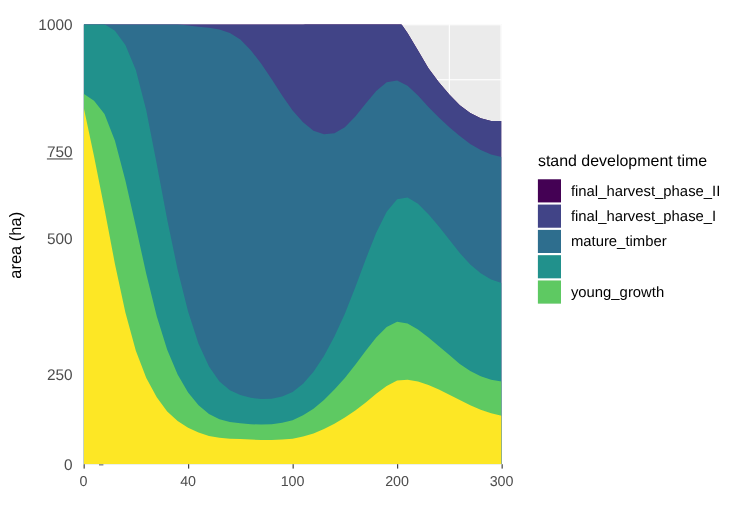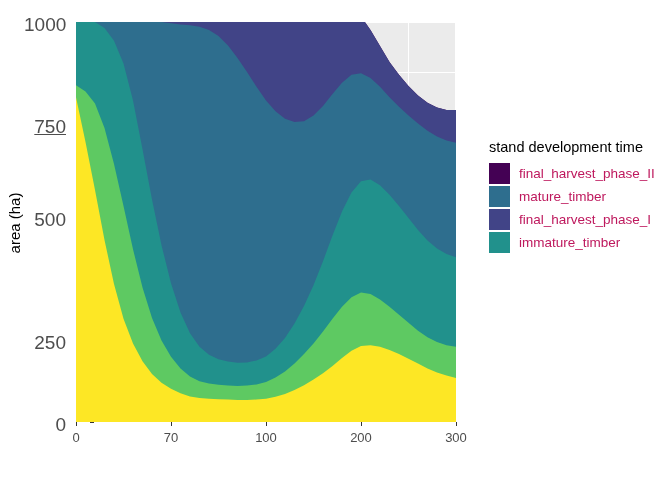--- a/index.html
+++ b/index.html
@@ -49,21 +49,21 @@
     font-size: 15px;
     color: #000000;
   }
 
   
   .ytick {
     position: absolute;
     right: 0;
     width: 42px;
     text-align: right;
-    font-size: 19px;
+    font-size: 14px;
     color: #4d4d4d;
     transform: translateY(-8px);
   }
   .ytick-wrap {
     position: absolute;
     left: 20px;
     top: 0;
     width: 46px;
     height: 480px;
   }
@@ -160,40 +160,40 @@
   }
   .legend-swatch i {
     position: absolute;
     left: 0; top: 0;
     width: 21px;
     height: 21px;
     display: block;
   }
   .legend-label {
     font-size: 13.5px;
-    color: #be185d;
+    color: #000000;
     margin-left: 9px;
     white-space: nowrap;
   }
 </style>
 </head>
 <body>
 
 <div id="root">
 
   <div class="y-axis-title">area (ha)</div>
 
   <div class="ytick-wrap" id="ytick-wrap">
       <div class="ytick" style="top: 422px;">0</div>
       <div class="ytick-mark" style="top: 422px;"></div>
       <div class="ytick" style="top: 340px;">250</div>
       <div class="ytick-mark" style="top: 322px;"></div>
       <div class="ytick" style="top: 217px;">500</div>
       <div class="ytick-mark" style="top: 222px;"></div>
-      <div class="ytick" style="top: 124px; text-decoration: underline;">750</div>
+      <div class="ytick" style="top: 138px; text-decoration: underline;">750</div>
       <div class="ytick-mark" style="top: 122px;"></div>
       <div class="ytick" style="top: 22px;">1000</div>
       <div class="ytick-mark" style="top: 22px;"></div>
     </div>
 
   <div class="panel">
     <div id="grid-layer">
         <div class="grid-minor-h" style="top: 349.5px;"></div>
         <div class="grid-minor-h" style="top: 249.5px;"></div>
         <div class="grid-minor-h" style="top: 149.5px;"></div>
@@ -219,21 +219,21 @@
         <path d="M 0.00 0.00 L 9.50 0.00 L 19.00 0.00 L 28.50 0.00 L 38.00 0.00 L 47.50 0.00 L 57.00 0.00 L 66.50 0.00 L 76.00 0.00 L 85.50 0.00 L 95.00 1.20 L 104.50 2.40 L 114.00 3.20 L 123.50 4.80 L 133.00 8.00 L 142.50 14.00 L 152.00 23.60 L 161.50 36.00 L 171.00 50.00 L 180.50 64.80 L 190.00 78.40 L 199.50 89.20 L 209.00 96.80 L 218.50 100.00 L 228.00 99.20 L 237.50 93.60 L 247.00 84.00 L 256.50 72.00 L 266.00 60.80 L 275.50 52.80 L 285.00 51.20 L 294.50 56.00 L 304.00 64.80 L 313.50 75.20 L 323.00 84.80 L 332.50 93.60 L 342.00 101.60 L 351.50 108.80 L 361.00 114.40 L 370.50 118.40 L 380.00 120.80 L 380.00 400 L 0.00 400 Z" fill="#2E6E8E" shape-rendering="geometricPrecision"></path>
         <path d="M 0.00 0.00 L 9.50 0.00 L 19.00 0.00 L 28.50 6.00 L 38.00 18.80 L 47.50 41.60 L 57.00 78.40 L 66.50 127.20 L 76.00 177.60 L 85.50 223.20 L 95.00 261.20 L 104.50 290.40 L 114.00 311.20 L 123.50 324.80 L 133.00 332.80 L 142.50 337.20 L 152.00 339.60 L 161.50 340.80 L 171.00 340.40 L 180.50 338.40 L 190.00 334.40 L 199.50 326.80 L 209.00 316.00 L 218.50 301.60 L 228.00 284.00 L 237.50 263.20 L 247.00 239.20 L 256.50 213.60 L 266.00 189.60 L 275.50 170.40 L 285.00 159.20 L 294.50 157.60 L 304.00 163.20 L 313.50 172.80 L 323.00 184.00 L 332.50 196.00 L 342.00 208.00 L 351.50 218.40 L 361.00 226.40 L 370.50 232.00 L 380.00 235.20 L 380.00 400 L 0.00 400 Z" fill="#21918C" shape-rendering="geometricPrecision"></path>
         <path d="M 0.00 63.20 L 9.50 69.60 L 19.00 81.60 L 28.50 106.00 L 38.00 142.00 L 47.50 184.00 L 57.00 227.20 L 66.50 265.60 L 76.00 296.00 L 85.50 318.40 L 95.00 334.80 L 104.50 346.40 L 114.00 354.40 L 123.50 359.20 L 133.00 361.60 L 142.50 362.80 L 152.00 363.60 L 161.50 364.00 L 171.00 363.60 L 180.50 362.40 L 190.00 360.00 L 199.50 355.60 L 209.00 349.60 L 218.50 341.60 L 228.00 332.00 L 237.50 321.60 L 247.00 309.60 L 256.50 296.80 L 266.00 284.80 L 275.50 275.20 L 285.00 270.40 L 294.50 272.00 L 304.00 277.60 L 313.50 284.80 L 323.00 292.80 L 332.50 300.80 L 342.00 308.80 L 351.50 315.20 L 361.00 320.00 L 370.50 323.20 L 380.00 324.80 L 380.00 400 L 0.00 400 Z" fill="#5EC962" shape-rendering="geometricPrecision"></path>
         <path d="M 0.00 75.20 L 9.50 120.00 L 19.00 168.00 L 28.50 218.00 L 38.00 262.00 L 47.50 296.80 L 57.00 321.60 L 66.50 339.20 L 76.00 352.00 L 85.50 360.80 L 95.00 366.80 L 104.50 371.20 L 114.00 374.40 L 123.50 376.00 L 133.00 376.80 L 142.50 377.20 L 152.00 377.60 L 161.50 378.00 L 171.00 378.00 L 180.50 377.60 L 190.00 376.80 L 199.50 374.80 L 209.00 372.00 L 218.50 368.00 L 228.00 363.20 L 237.50 357.60 L 247.00 351.20 L 256.50 344.00 L 266.00 336.00 L 275.50 328.80 L 285.00 324.00 L 294.50 323.20 L 304.00 324.80 L 313.50 328.00 L 323.00 332.00 L 332.50 336.80 L 342.00 341.60 L 351.50 346.40 L 361.00 350.40 L 370.50 353.60 L 380.00 356.00 L 380.00 400 L 0.00 400 Z" fill="#FDE725" shape-rendering="geometricPrecision"></path>
       </svg>
   </div>
 
   <div class="xtick-wrap" id="xtick-wrap">
       <div class="xtick" style="left: 76px;">0</div>
       <div class="xtick-mark" style="left: 76px;"></div>
-      <div class="xtick" style="left: 171px;">70</div>
+      <div class="xtick" style="left: 171px;">40</div>
       <div class="xtick-mark" style="left: 171px;"></div>
       <div class="xtick" style="left: 266px;">100</div>
       <div class="xtick-mark" style="left: 266px;"></div>
       <div class="xtick" style="left: 361px;">200</div>
       <div class="xtick-mark" style="left: 361px;"></div>
       <div class="xtick" style="left: 456px;">300</div>
       <div class="xtick-mark" style="left: 456px;"></div>
     </div>
 
 
@@ -241,32 +241,37 @@
     <div class="legend-title">stand development time</div>
     <div id="legend-items">
         <div class="legend-item">
           <span class="legend-swatch">
             <i style="background: rgb(68, 1, 84);"></i>
           </span>
           <span class="legend-label">final_harvest_phase_II</span>
         </div>
         <div class="legend-item">
           <span class="legend-swatch">
+            <i style="background: rgb(65, 68, 135);"></i>
+          </span>
+          <span class="legend-label">final_harvest_phase_I</span>
+        </div>
+        <div class="legend-item">
+          <span class="legend-swatch">
             <i style="background: rgb(46, 110, 142);"></i>
           </span>
           <span class="legend-label">mature_timber</span>
         </div>
         <div class="legend-item">
           <span class="legend-swatch">
-            <i style="background: rgb(65, 68, 135);"></i>
-          </span>
-          <span class="legend-label">final_harvest_phase_I</span>
-        </div>
-        <div class="legend-item">
-          <span class="legend-swatch">
             <i style="background: rgb(33, 145, 140);"></i>
           </span>
-          <span class="legend-label">immature_timber</span>
+        </div>
+        <div class="legend-item">
+          <span class="legend-swatch">
+            <i style="background: rgb(94, 201, 98);"></i>
+          </span>
+          <span class="legend-label">young_growth</span>
         </div>
       </div>
   </div>
 
 </div>
 
 </body></html>

